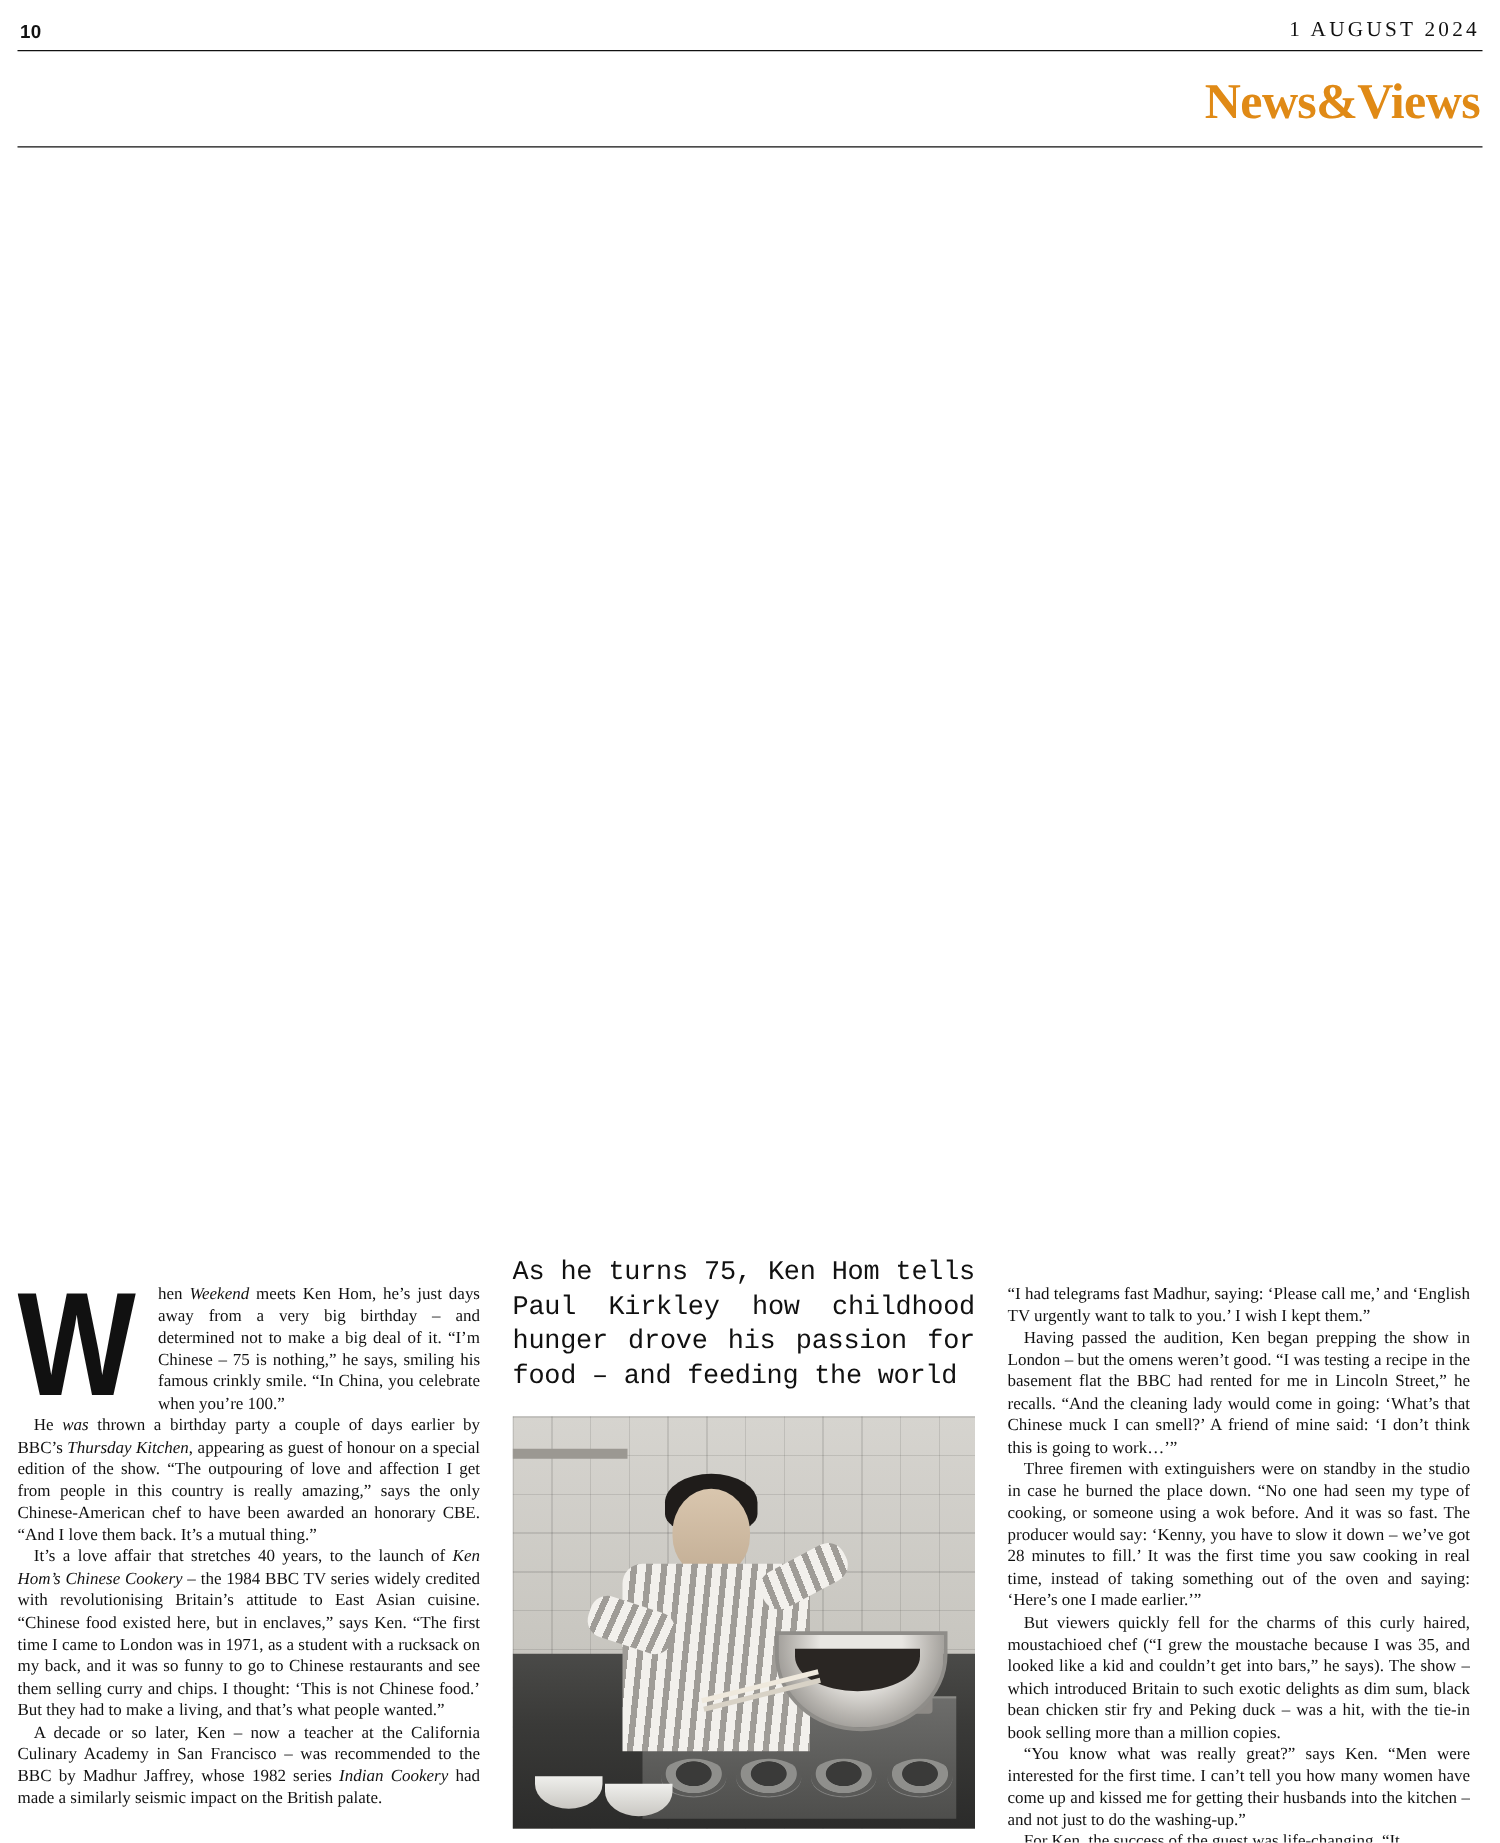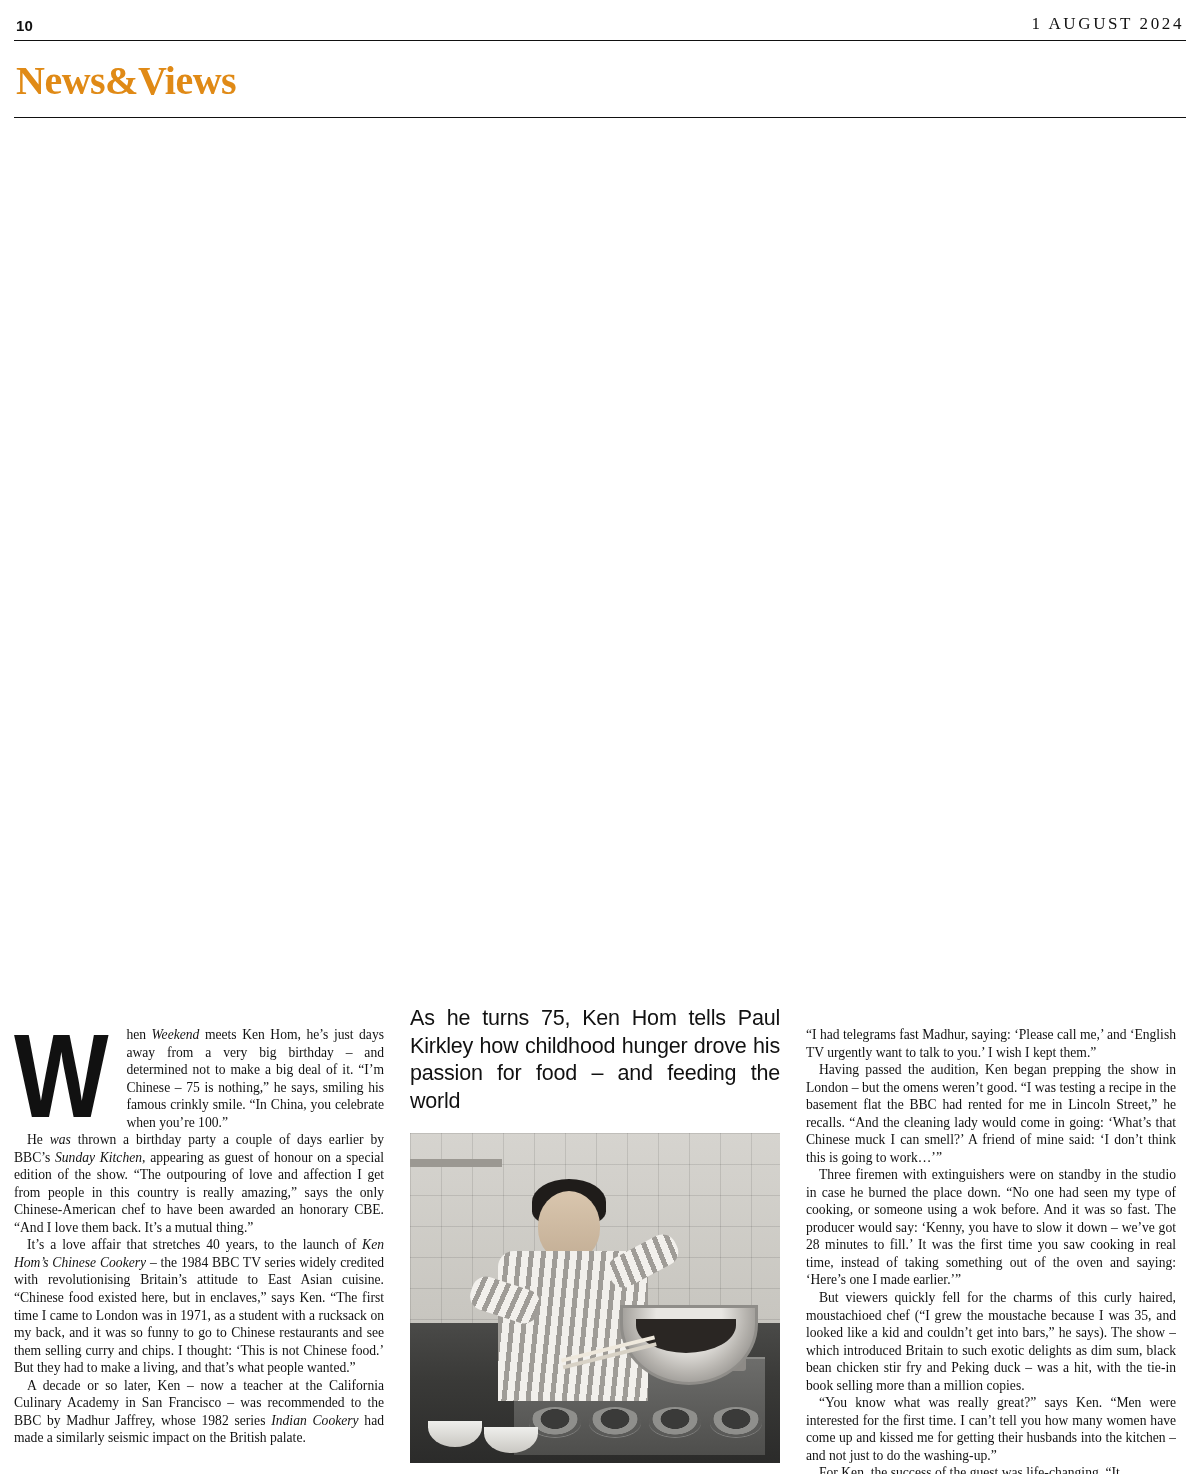--- a/index.html
+++ b/index.html
@@ -40,20 +40,21 @@
   .issue-date {
     font-family: "Liberation Serif", serif;
     font-size: 17px;
     letter-spacing: 2.6px;
     text-align: right;
   }
 
   .section-head {
     padding: 20px 2px 16px 2px;
     border-bottom: 1.5px solid #111;
+    text-align: right;
   }
   .section-title {
     font-family: "Liberation Serif", serif;
     font-weight: 700;
     font-size: 40px;
     color: #e08a16;
     letter-spacing: -0.5px;
     line-height: 1;
   }
 
@@ -127,21 +128,21 @@
     font-weight: 700;
     font-size: 118px;
     line-height: 0.78;
     margin: 4px 5px 0 0;
     letter-spacing: -4px;
     transform: scaleX(0.85);
     transform-origin: 0 0;
     color: #111;
   }
   .standfirst {
-    font-family: Liberation Sans, sans-serif;
+    font-family: Liberation Mono, monospace;
     font-size: 21.5px;
     line-height: 1.28;
     letter-spacing: -0.2px;
     color: #111;
     margin-bottom: 18px;
   }
   em { font-style: italic; }
 
   
   .photo {
@@ -278,21 +279,21 @@
     <div class="section-title">News&amp;Views</div>
   </div>
 
 
   <div class="columns">
 
     <div class="col">
       <div class="dropcap-wrap">
         <span class="dropcap">W</span>
         <p class="first">hen <em>Weekend</em> meets Ken Hom, he’s just days away from a very big birthday – and determined not to make a big deal of it. “I’m Chinese – 75 is nothing,” he says, smiling his famous crinkly smile. “In China, you celebrate when you’re 100.”</p>
-        <p>He <em>was</em> thrown a birthday party a couple of days earlier by BBC’s <em>Sunday Kitchen</em>, appearing as guest of honour on a special edition of the show. “The outpouring of love and affection I get from people in this country is really amazing,” says the only Chinese-American chef to have been awarded an honorary CBE. “And I love them back. It’s a mutual thing.”</p>
+        <p>He <em>was</em> thrown a birthday party a couple of days earlier by BBC’s <em>Thursday Kitchen</em>, appearing as guest of honour on a special edition of the show. “The outpouring of love and affection I get from people in this country is really amazing,” says the only Chinese-American chef to have been awarded an honorary CBE. “And I love them back. It’s a mutual thing.”</p>
         <p>It’s a love affair that stretches 40 years, to the launch of <em>Ken Hom’s Chinese Cookery</em> – the 1984 BBC TV series widely credited with revolutionising Britain’s attitude to East Asian cuisine. “Chinese food existed here, but in enclaves,” says Ken. “The first time I came to London was in 1971, as a student with a rucksack on my back, and it was so funny to go to Chinese restaurants and see them selling curry and chips. I thought: ‘This is not Chinese food.’ But they had to make a living, and that’s what people wanted.”</p>
         <p>A decade or so later, Ken – now a teacher at the California Culinary Academy in San Francisco – was recommended to the BBC by Madhur Jaffrey, whose 1982 series <em>Indian Cookery</em> had made a similarly seismic impact on the British palate.</p>
       </div>
     </div>
 
     <div class="col">
       <div class="standfirst">As he turns 75, Ken Hom tells Paul Kirkley how childhood hunger drove his passion for food – and feeding the world</div>
       <div class="photo">
         <div class="ph-wall"></div>
         <div class="ph-shelf"></div>

